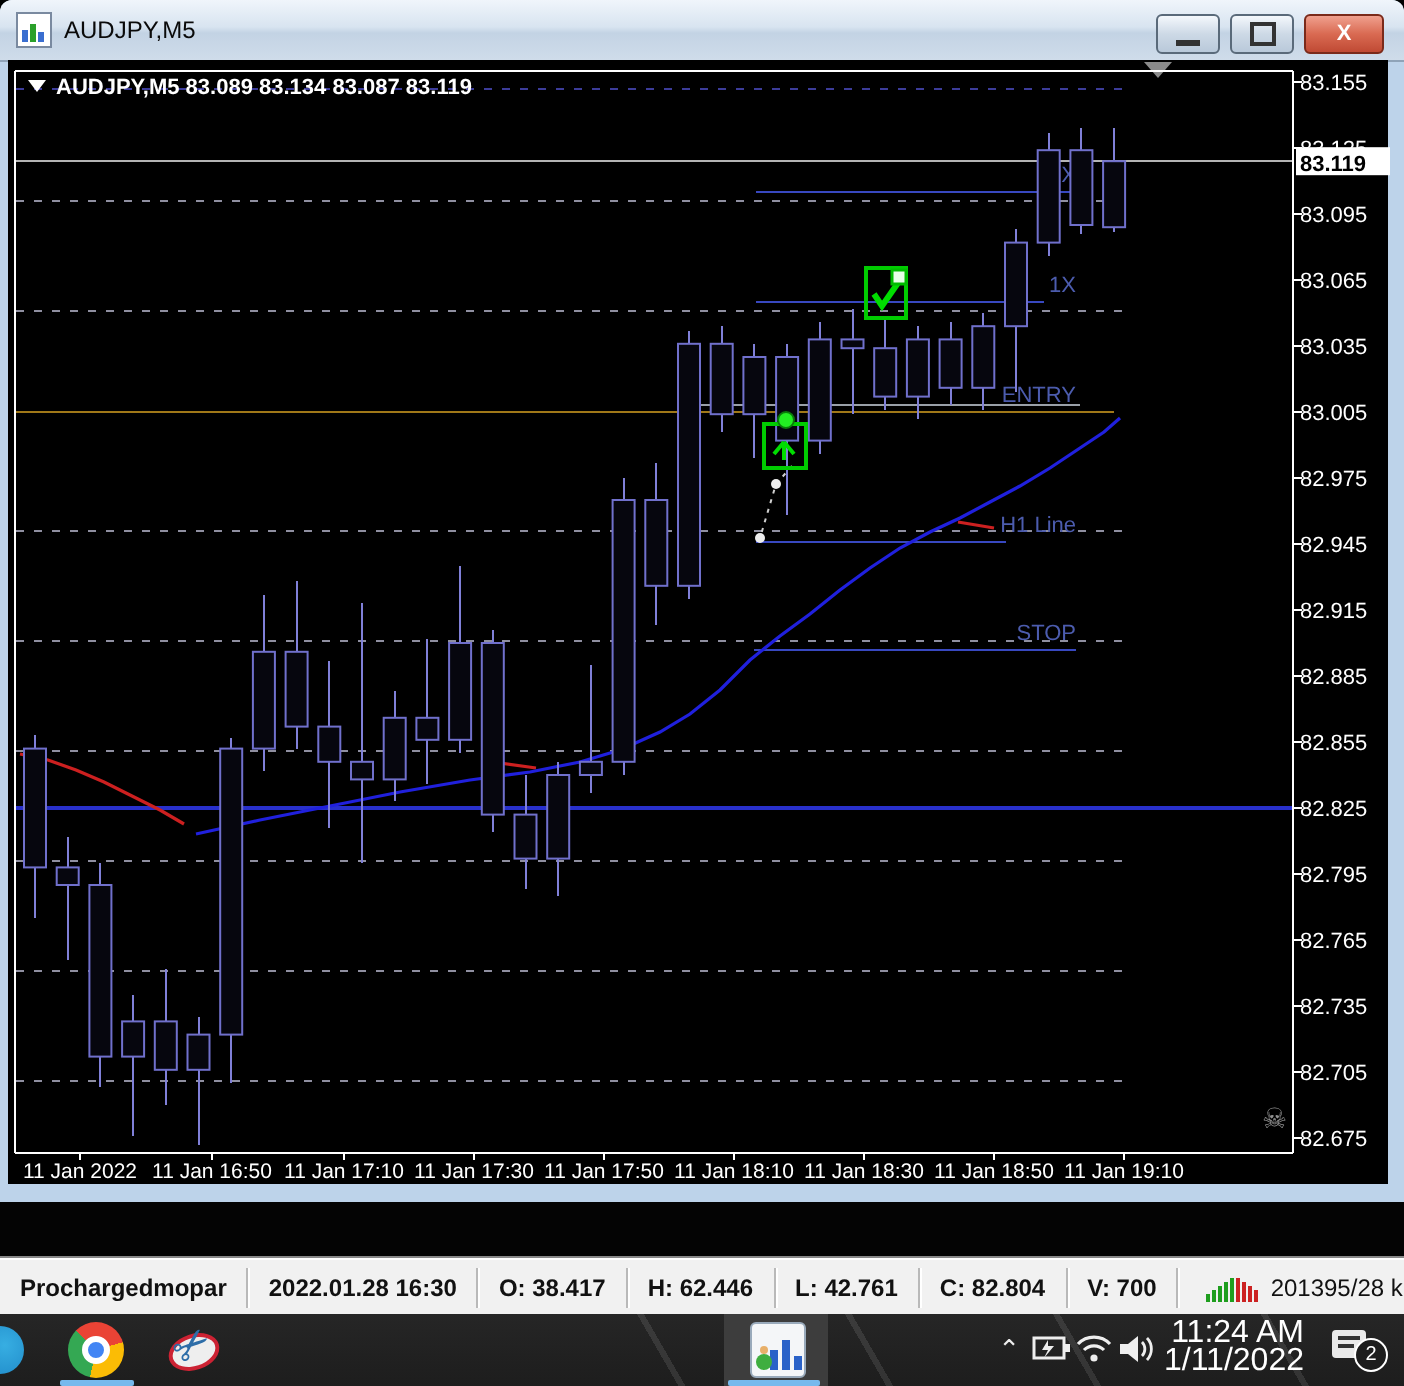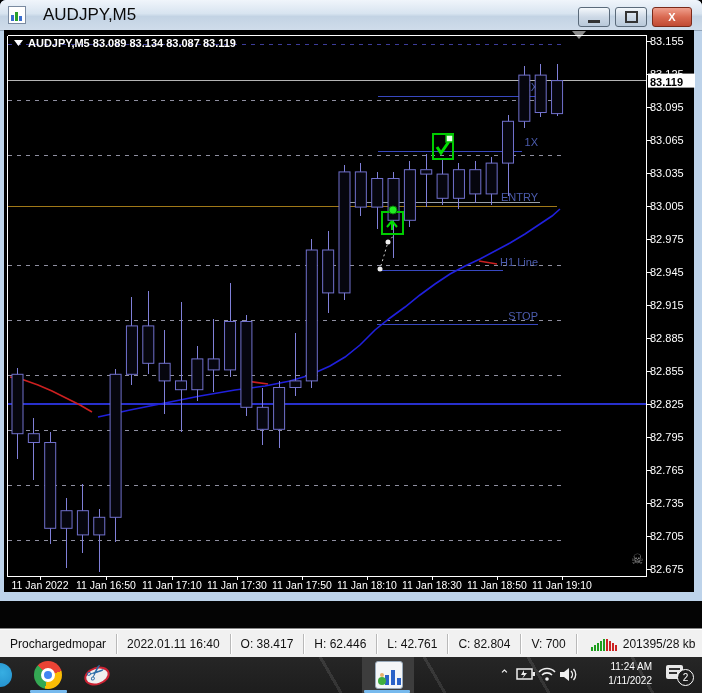--- a/index.html
+++ b/index.html
@@ -12,40 +12,40 @@
   .titlebar{position:absolute;left:0;top:0;width:702px;height:30px;
        background:linear-gradient(#f0f5fb,#d8e4f0 45%,#c3d3e4 55%,#cfdcea);
        border-bottom:1px solid #8fa3b8;border-radius:6px 6px 0 0;
        display:flex;align-items:center;}
   .win-icon{width:16px;height:16px;margin:0 6px 0 8px;background:#fff;
        border:1px solid #7a8aa0;position:relative;}
   .win-icon i{position:absolute;bottom:2px;width:3px;background:#3a6ed0;}
   .win-icon i:nth-child(1){left:2px;height:6px;}
   .win-icon i:nth-child(2){left:6px;height:9px;background:#2aa02a;}
   .win-icon i:nth-child(3){left:10px;height:5px;}
-  .win-title{font-size:17px;color:#0a0a0a;margin-left:11px;}
+  .win-title{font-size:12px;color:#0a0a0a;}
   .winbtns{position:absolute;right:10px;top:7px;display:flex;gap:5px;}
   .wbtn{width:30px;height:18px;border:1px solid #5a6a7a;border-radius:3px;
        background:linear-gradient(#f4f8fc,#cdd9e6 50%,#b9c9da);
        display:flex;align-items:center;justify-content:center;
        font-size:10px;color:#222;line-height:1;}
   .wbtn.close{width:38px;background:linear-gradient(#f0a08e,#d96a52 50%,#c04a34);
        border-color:#7a2a1a;color:#fff;font-weight:bold;font-size:11px;}
   .glyph-min{width:12px;height:3px;background:#333;margin-top:8px;}
   .glyph-max{width:9px;height:8px;border:2px solid #333;}
   .client{position:absolute;left:4px;top:30px;width:690px;height:562px;background:#000;}
   #chart-svg{position:absolute;left:0;top:0;}
 
   
   .behind{position:absolute;left:0;top:601px;width:702px;height:28px;background:#040404;}
   .statusbar{position:absolute;left:0;top:629px;width:702px;height:28px;
        background:#f1f1f1;border-top:1px solid #fff;box-shadow:0 -1px 0 #888;
        display:flex;align-items:center;font-size:12px;color:#111;}
   .statusbar .cell{padding:0 10px;height:20px;display:flex;align-items:center;
-       border-right:1px solid #b9b9b9;box-shadow:1px 0 0 #fff;white-space:nowrap;}
+       border-right:1px solid #b9b9b9;box-shadow:1px 0 0 #fff;white-space:nowrap;font-weight:bold;}
   .sig{display:flex;align-items:flex-end;gap:1px;height:14px;margin:0 6px 0 14px;}
   .sig i{width:2px;display:block;}
   .sig .g{background:#1e9e1e;} .sig .r{background:#cc2222;}
 
   
   .taskbar{position:absolute;left:0;top:657px;width:702px;height:36px;
        background:linear-gradient(#262626,#1d1d1d);overflow:hidden;}
   .taskbar .streaks{position:absolute;left:300px;top:0;width:402px;height:36px;opacity:.10;
        background:repeating-linear-gradient(60deg,transparent 0 34px,#fff 34px 37px,transparent 37px 90px);}
   .tb-item{position:absolute;top:2px;height:31px;display:flex;align-items:center;justify-content:center;}
@@ -66,21 +66,21 @@
   .mt4 i:nth-child(2){left:15px;height:15px;}
   .mt4 i:nth-child(3){left:21px;height:7px;}
   .mt4 .person{position:absolute;left:2px;bottom:3px;width:8px;height:8px;border-radius:50%;
       background:#3fae3f;}
   .mt4 .person::before{content:"";position:absolute;left:2px;top:-4px;width:4px;height:4px;
       border-radius:50%;background:#e8b06a;}
   .activebg{position:absolute;left:362px;top:0;width:52px;height:36px;background:#3d3d3d;}
   .tray{position:absolute;right:0;top:0;height:36px;color:#fff;}
   .tray .ic{position:absolute;top:10px;}
   .chev{font-size:13px;color:#eee;}
-  .clock{position:absolute;right:50px;top:3px;text-align:right;font-size:10px;line-height:14px;color:#fff;}
+  .clock{position:absolute;right:50px;top:3px;text-align:right;font-size:16px;line-height:14px;color:#fff;}
   .notif{position:absolute;right:8px;top:7px;width:30px;height:22px;}
   .notif .bub{position:absolute;left:2px;top:1px;width:17px;height:14px;background:#e9e9e9;border-radius:2px;}
   .notif .bub i{position:absolute;left:3px;height:2px;background:#333;width:11px;}
   .notif .bub i:nth-child(1){top:3px;} .notif .bub i:nth-child(2){top:7px;width:8px;}
   .notif .cnt{position:absolute;right:0;bottom:0;width:15px;height:15px;border:1.5px solid #fff;
       border-radius:50%;font-size:10px;display:flex;align-items:center;justify-content:center;
       background:#1d1d1d;}
 </style>
 </head>
 <body>
@@ -297,21 +297,21 @@
         <line x1="562" x2="562" y1="576" y2="580" stroke="#fff" stroke-width="1" shape-rendering="crispEdges"></line>
         <text x="562" y="589" fill="#ffffff" font-size="10.5" text-anchor="middle" font-family="Liberation Sans, sans-serif">11 Jan 19:10</text>
       </g>
     </svg>
 </div>
 
 <div class="behind"></div>
 
 <div class="statusbar">
   <div class="cell">Prochargedmopar</div>
-  <div class="cell">2022.01.11 16:40</div>
+  <div class="cell">2022.01.28 16:30</div>
   <div class="cell">O: 38.417</div>
   <div class="cell">H: 62.446</div>
   <div class="cell">L: 42.761</div>
   <div class="cell">C: 82.804</div>
   <div class="cell">V: 700</div>
   <div class="sig">
     <i class="g" style="height:4px"></i>
       <i class="g" style="height:6px"></i>
       <i class="g" style="height:8px"></i>
     <i class="g" style="height:10px"></i>

